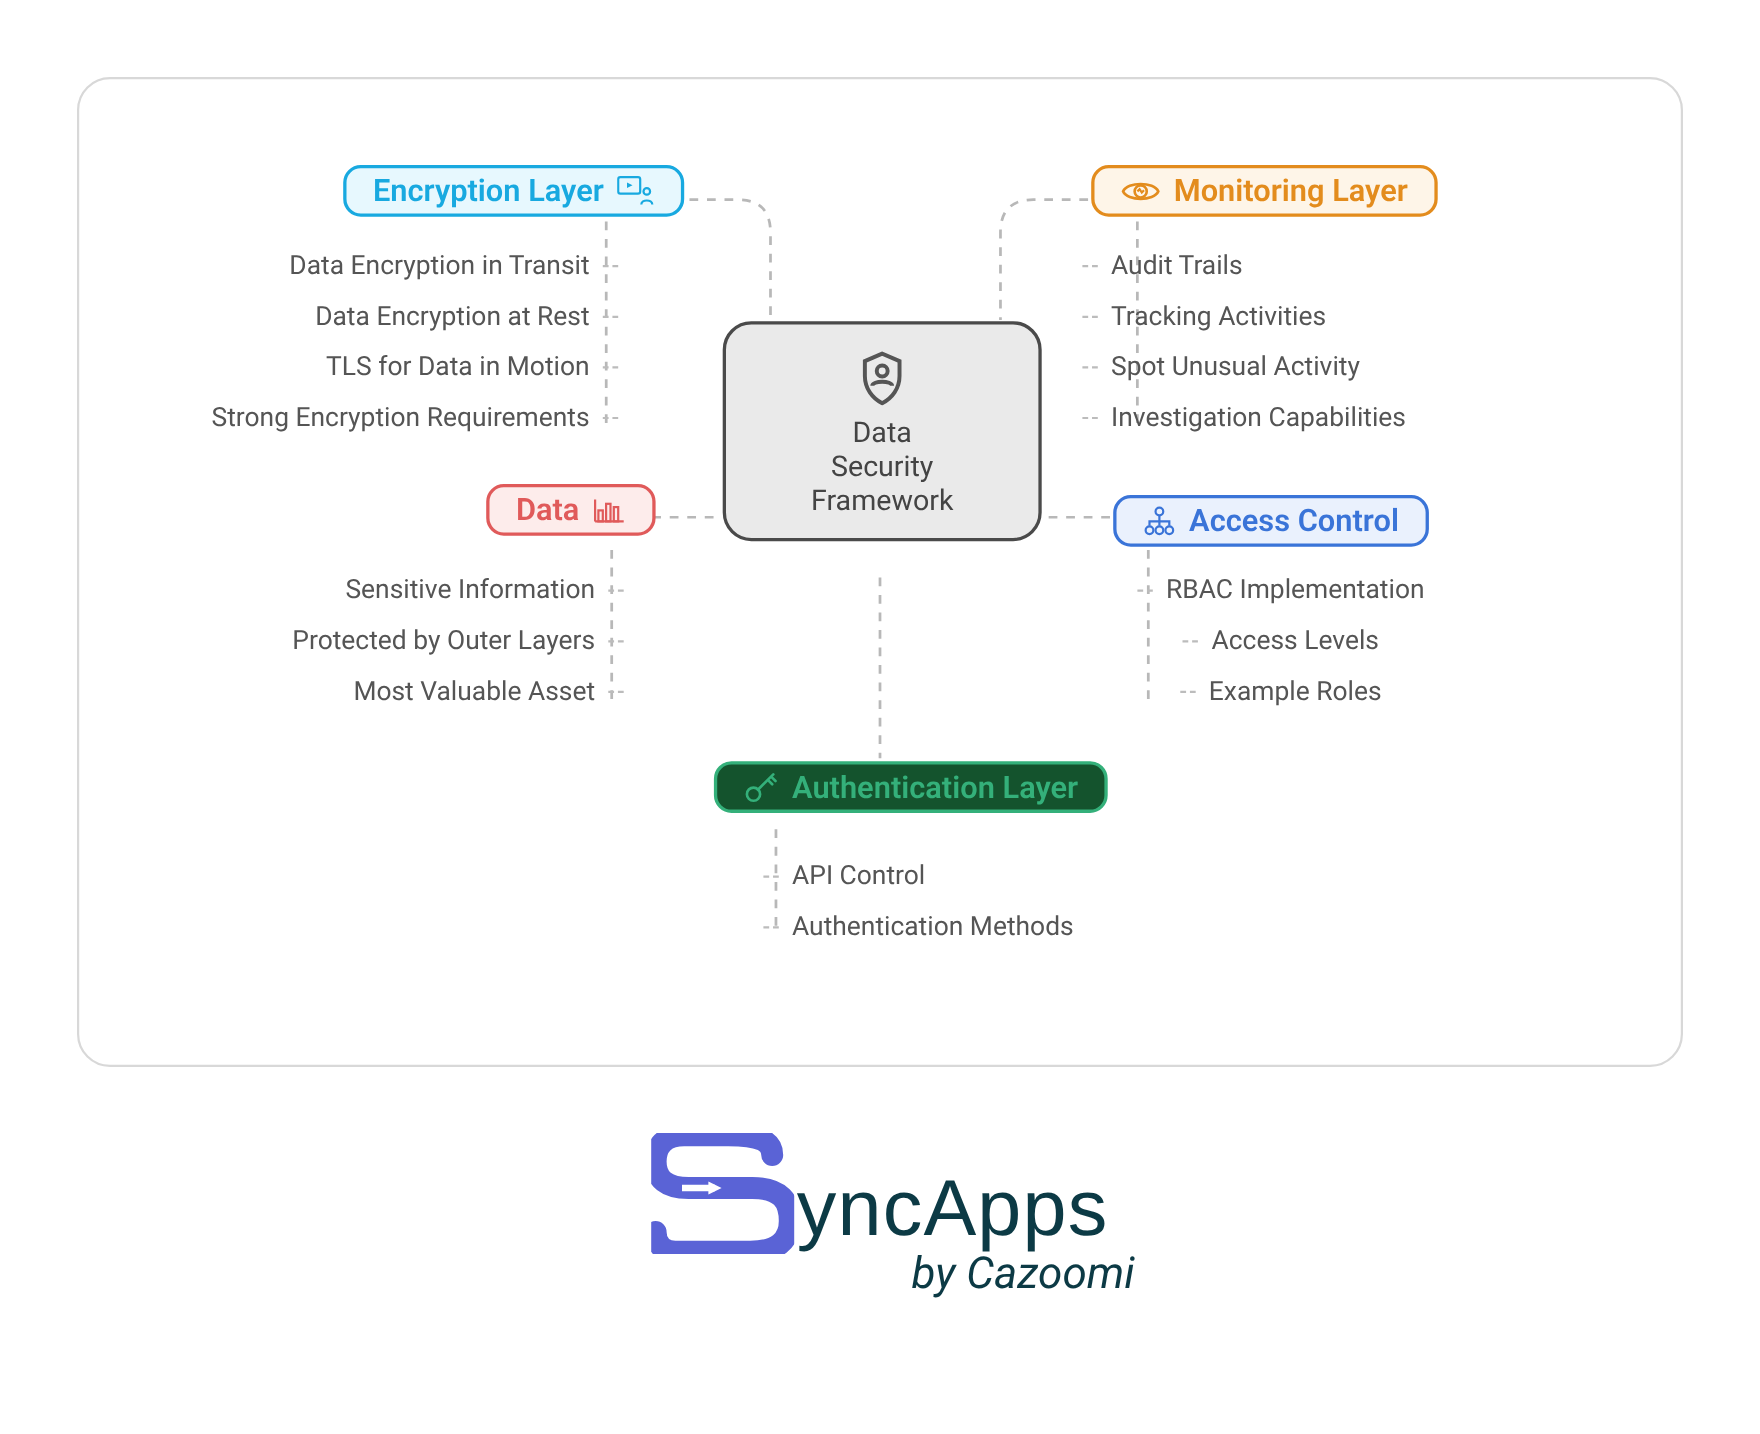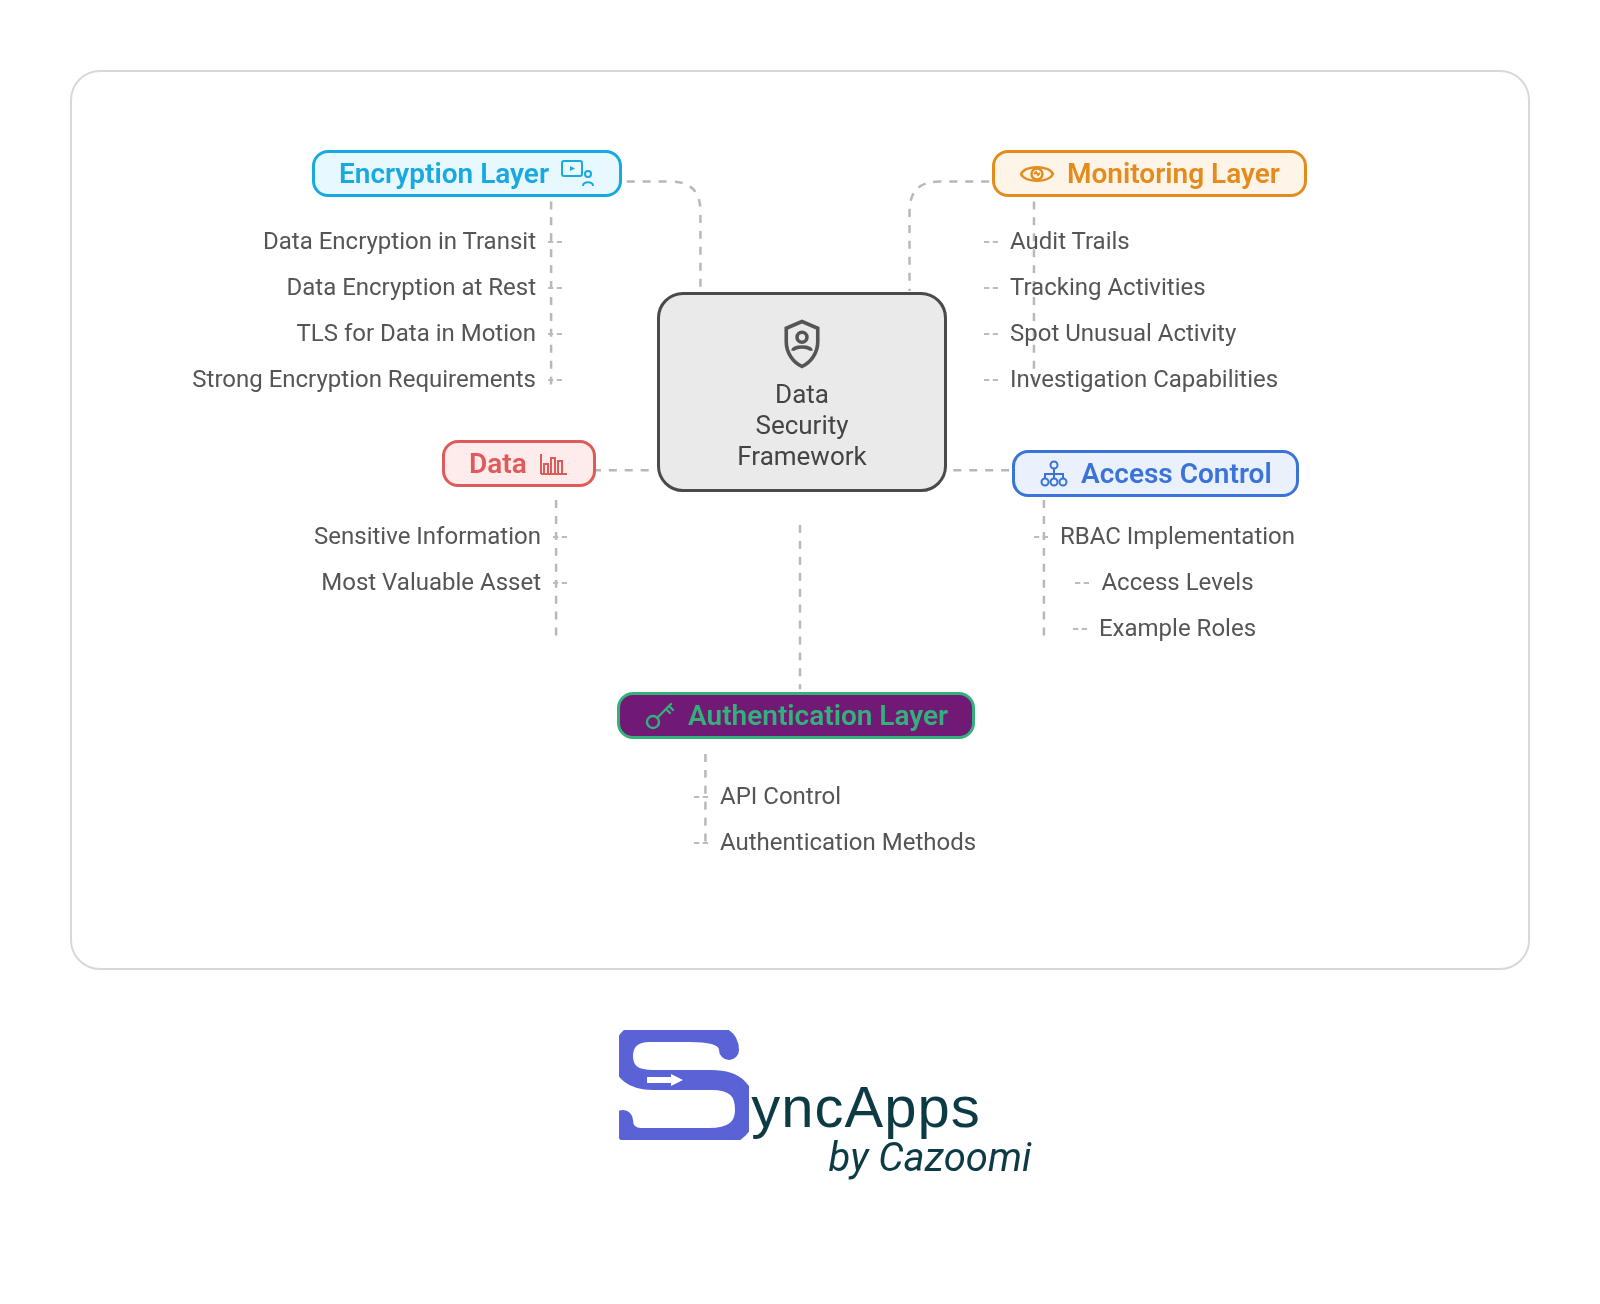--- a/index.html
+++ b/index.html
@@ -47,21 +47,21 @@
     font-weight: 600;
     display: flex;
     align-items: center;
     gap: 12px;
     padding: 4px 24px;
   }
   .branch.cyan   { color:#18a9e0; border-color:#18a9e0; background:#e7f8fe; }
   .branch.orange { color:#e38c1d; border-color:#e38c1d; background:#fef5e8; }
   .branch.red    { color:#e05a5a; border-color:#e05a5a; background:#fdeceb; }
   .branch.blue   { color:#3a74d8; border-color:#3a74d8; background:#eaf1fd; }
-  .branch.green  { color:#34b07a; border-color:#34b07a; background:#701a75; }
+  .branch.green  { color:#34b07a; border-color:#34b07a; background:#14532d;margin-left:32px; }
   .branch .icon { display:inline-flex; }
   
   .items {
     position: absolute;
     display: flex;
     flex-direction: column;
     gap: 18px;
     font-size: 24px;
     color: #555;
   }
@@ -95,21 +95,21 @@
     display: flex;
     flex-direction: column;
     align-items: center;
   }
   .logo-row {
     display: flex;
     align-items: flex-end;
     gap: 2px;
   }
   .sync-text {
-    font-size: 58px;
+    font-size: 72px;
     font-weight: 500;
     color: #0c3a45;
     letter-spacing: 1px;
     font-family: "Segoe UI", Arial, sans-serif;
   }
   .by-coz {
     font-size: 40px;
     color: #0c3a45;
     font-style: italic;
     margin-top: -6px;
@@ -197,20 +197,21 @@
         <path d="M2 22 L2 2" stroke="#e05a5a" stroke-width="2"></path>
         <rect x="5" y="12" width="4" height="10" fill="none" stroke="#e05a5a" stroke-width="2"></rect>
         <rect x="12" y="6" width="4" height="16" fill="none" stroke="#e05a5a" stroke-width="2"></rect>
         <rect x="19" y="9" width="4" height="13" fill="none" stroke="#e05a5a" stroke-width="2"></rect>
         <path d="M2 22 L28 22" stroke="#e05a5a" stroke-width="2"></path>
       </svg>
     </span>
   </div>
   <div class="items left" style="left:80px; top:450px; width:415px;">
     <div class="item">Sensitive Information</div>
+    <div class="item">Protected by Outer Layers</div>
     <div class="item">Most Valuable Asset</div>
   </div>
 
   <div class="branch blue" style="left:940px; top:378px;">
     <span class="icon">
       <svg width="30" height="28" viewBox="0 0 30 28">
         <circle cx="15" cy="5" r="3.5" fill="none" stroke="#3a74d8" stroke-width="2"></circle>
         <circle cx="6" cy="22" r="3.5" fill="none" stroke="#3a74d8" stroke-width="2"></circle>
         <circle cx="15" cy="22" r="3.5" fill="none" stroke="#3a74d8" stroke-width="2"></circle>
         <circle cx="24" cy="22" r="3.5" fill="none" stroke="#3a74d8" stroke-width="2"></circle>

